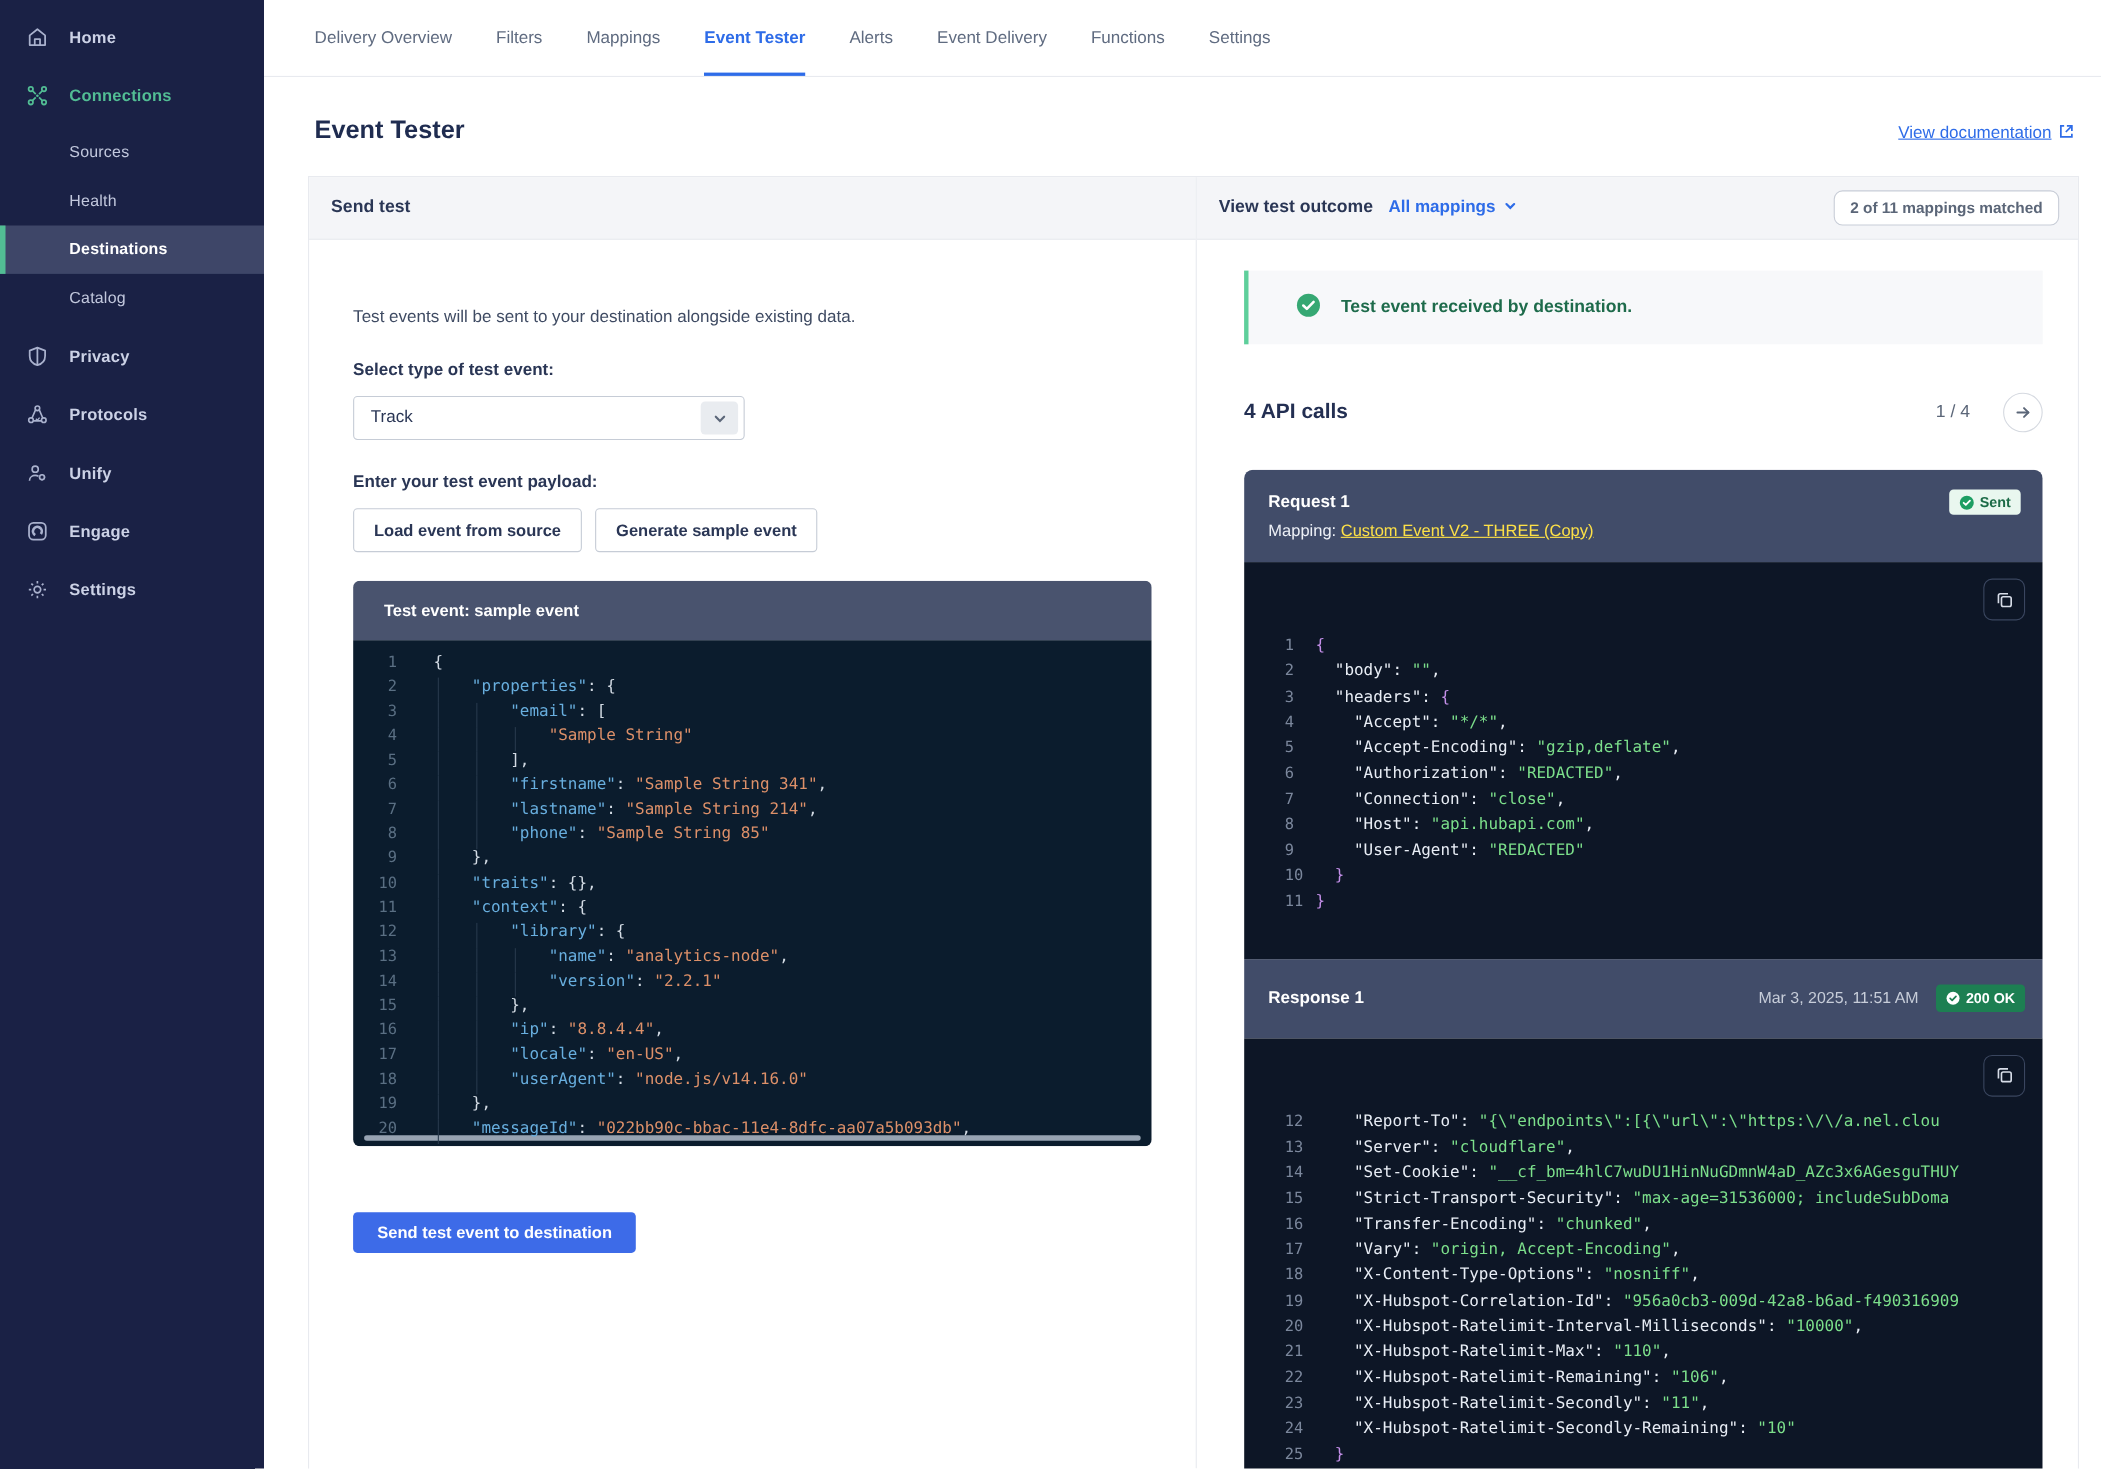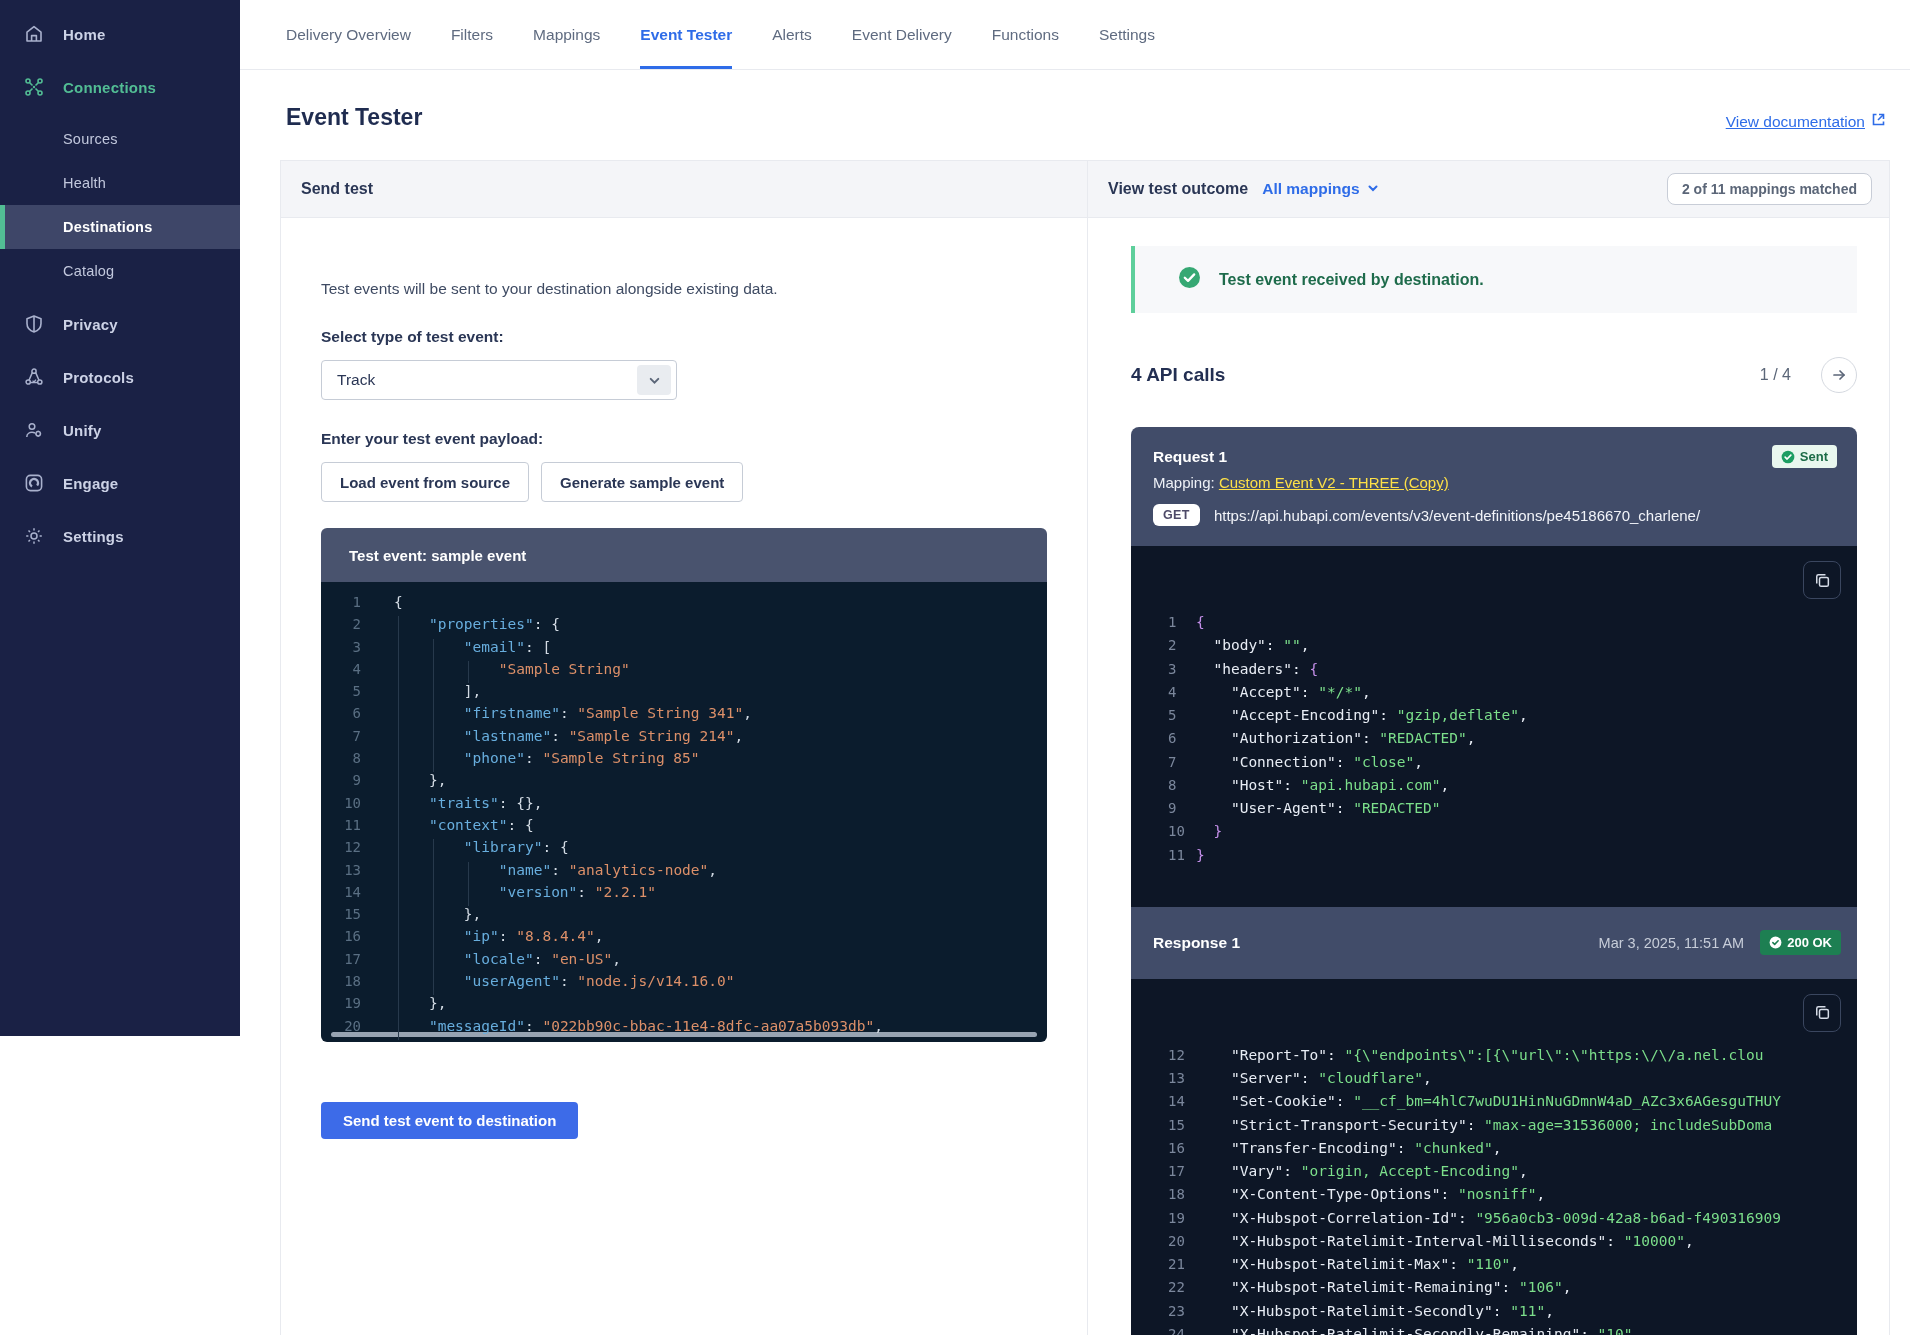--- a/index.html
+++ b/index.html
@@ -1,20 +1,20 @@
 <!DOCTYPE html>
 <html><head>
 <meta charset="utf-8">
 <style>
   * { margin:0; padding:0; box-sizing:border-box; }
   html,body { width:1910px; height:1335px; overflow:hidden; background:#fff;
     font-family:"Liberation Sans",sans-serif; color:#2a3655; }
 
   
-  .sidebar { position:absolute; left:0; top:0; width:240px; height:1036px; background:#1a2145; }
+  .sidebar { position:absolute; left:0; top:0; width:240px; height:1335px; background:#1a2145; }
   .side-nav { padding-top:12px; }
   .side-item { position:relative; height:44px; display:flex; align-items:center; cursor:pointer; }
   .side-item.top { margin-top:9px; }
   .side-item.top:first-child { margin-top:0; }
   .side-item.sub:nth-child(3) { margin-top:8px; }
   .side-icon { position:absolute; left:24px; width:20px; height:20px; display:flex; }
   .side-icon svg { width:20px; height:20px; }
   .side-label { margin-left:63px; font-size:15px; font-weight:600; color:#ccd2e6; letter-spacing:.2px; }
   .side-item.sub .side-label { font-size:14.5px; font-weight:500; color:#c2c8dd; }
   .side-item.accent .side-label { color:#52bd94;text-align:center; }
@@ -24,21 +24,21 @@
 
   
   .tabbar { position:absolute; left:240px; right:0; top:0; height:70px; background:#fff;
     border-bottom:1px solid #e8eaef; display:flex; align-items:stretch; padding-left:46px; gap:40px; }
   .tab { display:flex; align-items:center; font-size:15.5px; color:#5f6b80; font-weight:500;
     border-bottom:3px solid transparent; padding-top:3px; cursor:pointer; }
   .tab.active { color:#2e6ce8; font-weight:600; border-bottom-color:#2e6ce8; }
 
   
   .page-title { position:absolute; left:286px; top:104px; font-size:23px; font-weight:600; color:#1f2c50; }
-  .doc-link { position:absolute; right:24px; top:112px; display:flex; align-items:center; gap:6px;
+  .doc-link { position:absolute; right:24px; top:112px; display:flex; align-items:flex-start; gap:6px;
     font-size:15.5px; color:#2e6ce8; text-decoration:underline; cursor:pointer; }
   .doc-link svg { width:15px; height:15px; }
 
   
   .panels { position:absolute; left:280px; right:20px; top:160px; bottom:0;
     border:1px solid #e8eaef; border-bottom:none; display:flex; overflow:hidden; }
   .panel { display:flex; flex-direction:column; }
   .panel.left  { width:806px; }
   .panel.right { flex:1; border-left:1px solid #e8eaef; }
   .panel-head { height:57px; flex:none; background:#f4f5f8; border-bottom:1px solid #e8eaef;
@@ -407,24 +407,20 @@
               <svg width="14" height="14" viewBox="0 0 22 22">
                 <circle cx="11" cy="11" r="10" fill="#1d9e63"></circle>
                 <path d="M6.5 11.2 L9.6 14.2 L15.5 8" stroke="#fff" stroke-width="2.6" fill="none" stroke-linecap="round" stroke-linejoin="round"></path>
               </svg>
               <span>Sent</span>
             </span>
           </div>
           <div class="rh-row2">
             <span>Mapping: </span><a>Custom Event V2 - THREE (Copy)</a>
           </div>
-          <div class="rh-row3">
-            <span class="method-chip">GET</span>
-            <span class="req-url">https://api.hubapi.com/events/v3/event-definitions/pe45186670_charlene/</span>
-          </div>
         </div>
 
         <div class="code-block req theme-right" id="req-code">
           <span class="copy-btn">
             <svg width="17" height="17" viewBox="0 0 16 16" fill="none" stroke="#d7dde8" stroke-width="1.4" stroke-linejoin="round">
               <rect x="5.2" y="5.2" width="8.3" height="8.3" rx="1.5"></rect>
               <path d="M10.8 2.6 H4.2 A1.6 1.6 0 0 0 2.6 4.2 V10.8"></path>
             </svg>
           </span>
         <div class="cl">

